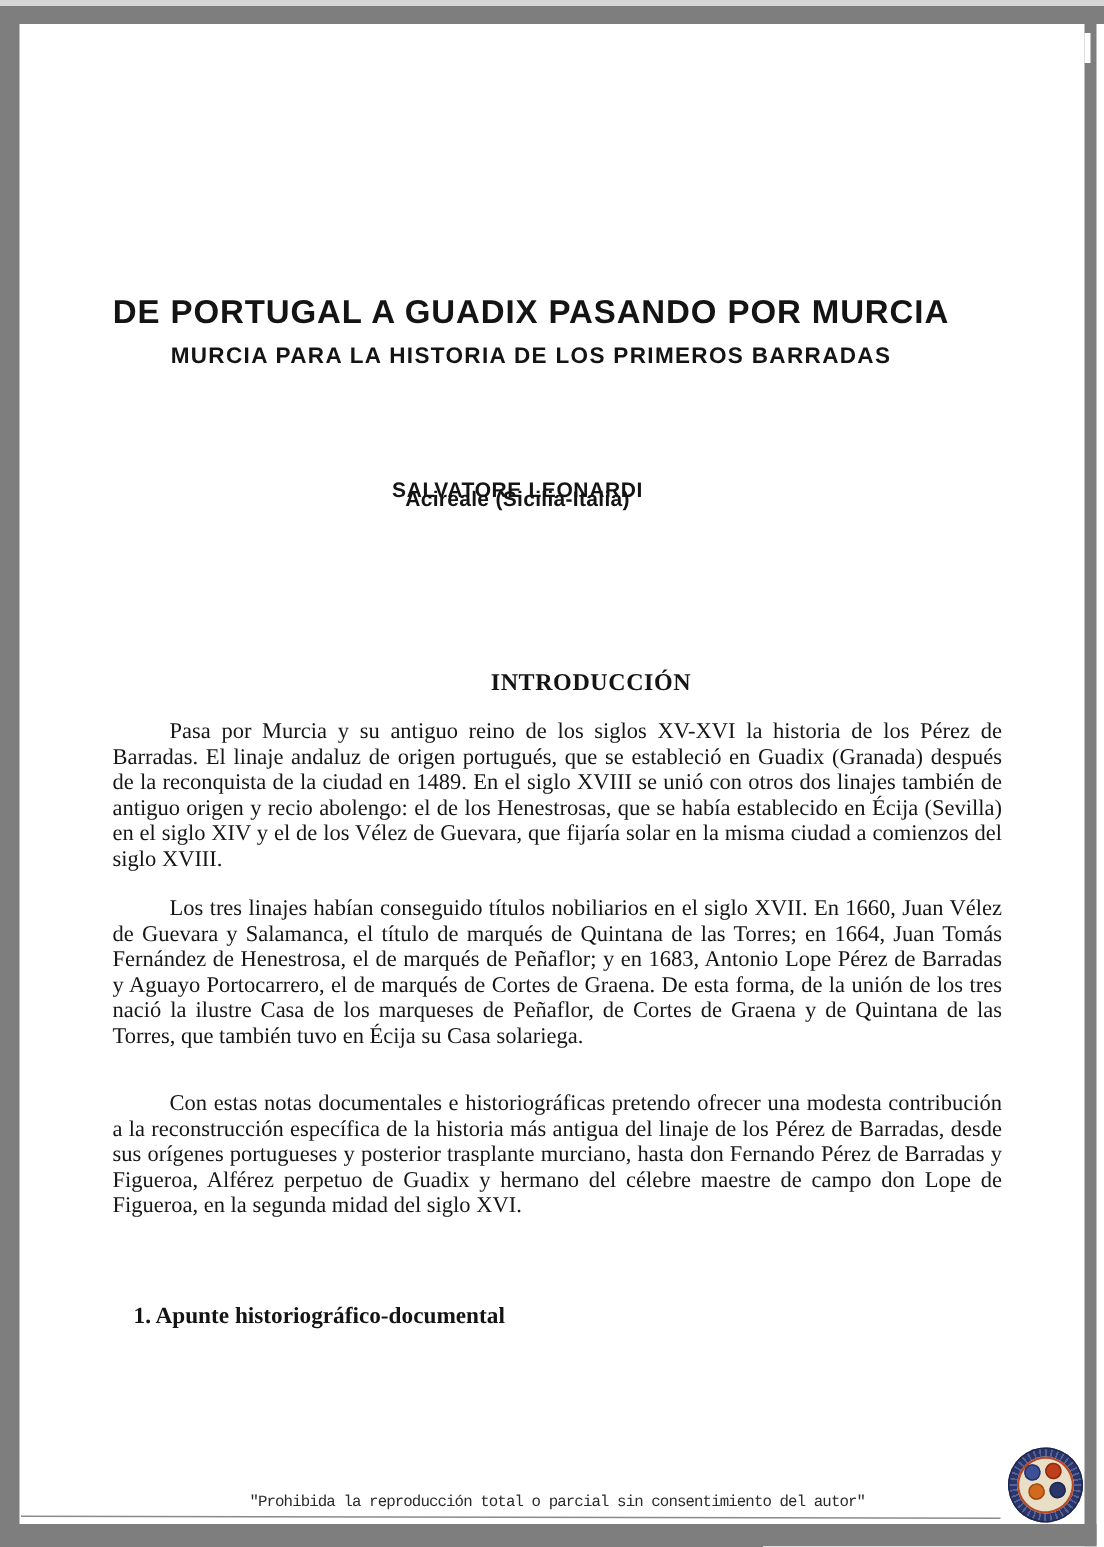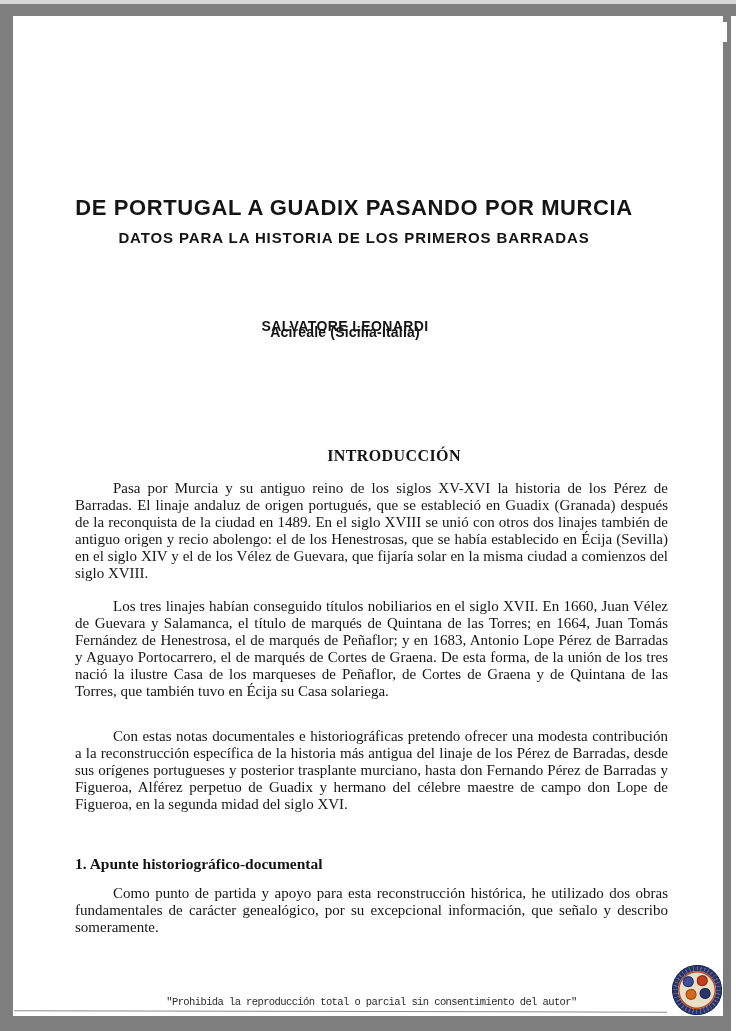--- a/index.html
+++ b/index.html
@@ -37,21 +37,21 @@
               font-family: "Liberation Serif", serif; font-size: 15px;
               line-height: 17px; color: #161616;
               text-align: justify; text-indent: 38px; margin: 0; }
   .p1 { top: 480px; }
   .p2 { top: 598px; }
   .p3 { top: 728px; }
   .p4 { top: 885px; }
 
   .sub-head { position: absolute; left: 75px; width: 593px; top: 855px;
               font-family: "Liberation Serif", serif; font-weight: 700;
-              font-size: 15.5px; color: #141414; margin: 0; }
+              font-size: 15.5px; color: #141414; margin: 14px; }
 
   
   .rule { position: absolute; left: 14px; top: 1011px; width: 653px; height: 1px;
           background: #8a8a8a; transform: rotate(0.12deg); }
   .footer-notice { position: absolute; left: 75px; top: 996px; width: 593px;
                    text-align: center; font-family: "Liberation Mono", monospace;
                    font-size: 10.5px; letter-spacing: -0.6px; color: #2a2a2a; }
 
   
   .seal { position: absolute; left: 672px; top: 965px; width: 50px; height: 50px;
@@ -72,31 +72,30 @@
 <div class="scan">
 
   <div class="edge-top-light"></div>
   <div class="band-top"></div>
   <div class="band-left"></div>
   <div class="band-right"></div>
   <div class="band-bottom"></div>
   <div class="notch"></div>
 
   <div class="c-head title">DE PORTUGAL A GUADIX PASANDO POR MURCIA</div>
-  <div class="c-head subtitle">DATOS PARA LA HISTORIA DE LOS PRIMEROS BARRADAS</div>
+  <div class="c-head subtitle">MURCIA PARA LA HISTORIA DE LOS PRIMEROS BARRADAS</div>
   <div class="c-author author">SALVATORE LEONARDI</div>
   <div class="c-author place">Acireale (Sicilia-Italia)</div>
 
   <div class="sec-head">INTRODUCCIÓN</div>
   <p class="body-par p1">Pasa por Murcia y su antiguo reino de los siglos XV-XVI la historia de los Pérez de Barradas. El linaje andaluz de origen portugués, que se estableció en Guadix (Granada) después de la reconquista de la ciudad en 1489. En el siglo XVIII se unió con otros dos linajes también de antiguo origen y recio abolengo: el de los Henestrosas, que se había establecido en Écija (Sevilla) en el siglo XIV y el de los Vélez de Guevara, que fijaría solar en la misma ciudad a comienzos del siglo XVIII.</p>
   <p class="body-par p2">Los tres linajes habían conseguido títulos nobiliarios en el siglo XVII. En 1660, Juan Vélez de Guevara y Salamanca, el título de marqués de Quintana de las Torres; en 1664, Juan Tomás Fernández de Henestrosa, el de marqués de Peñaflor; y en 1683, Antonio Lope Pérez de Barradas y Aguayo Portocarrero, el de marqués de Cortes de Graena. De esta forma, de la unión de los tres nació la ilustre Casa de los marqueses de Peñaflor, de Cortes de Graena y de Quintana de las Torres, que también tuvo en Écija su Casa solariega.</p>
   <p class="body-par p3">Con estas notas documentales e historiográficas pretendo ofrecer una modesta contribución a la reconstrucción específica de la historia más antigua del linaje de los Pérez de Barradas, desde sus orígenes portugueses y posterior trasplante murciano, hasta don Fernando Pérez de Barradas y Figueroa, Alférez perpetuo de Guadix y hermano del célebre maestre de campo don Lope de Figueroa, en la segunda midad del siglo XVI.</p>
 
   <h4 class="sub-head">1. Apunte historiográfico-documental</h4>
-  <p class="body-par p4">Como punto de partida y apoyo para esta reconstrucción histórica, he utilizado dos obras fundamentales de carácter genealógico, por su excepcional información, que señalo y describo someramente.</p>
 
   <div class="rule"></div>
   <div class="footer-notice">"Prohibida la reproducción total o parcial sin consentimiento del autor"</div>
 
   <div class="seal">
     <div class="seal-inner">
       <div class="roundel r-blue"></div>
       <div class="roundel r-red"></div>
       <div class="roundel r-orange"></div>
       <div class="roundel r-navy"></div>

